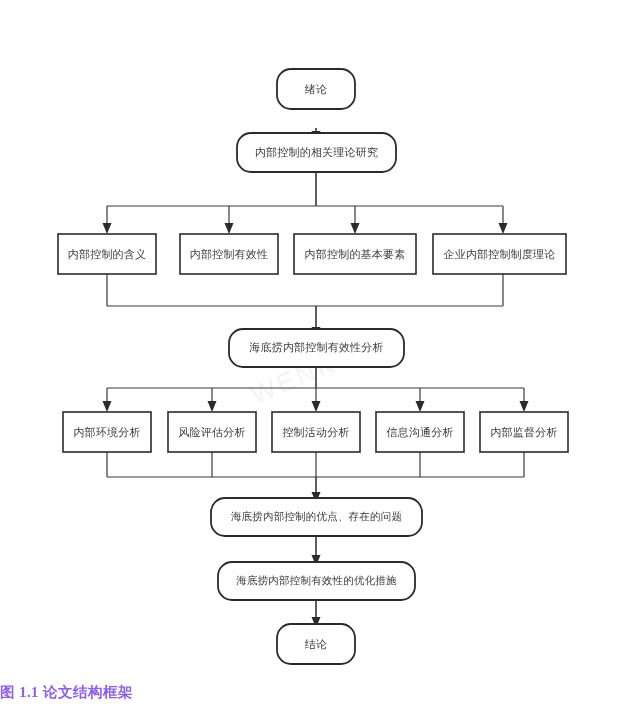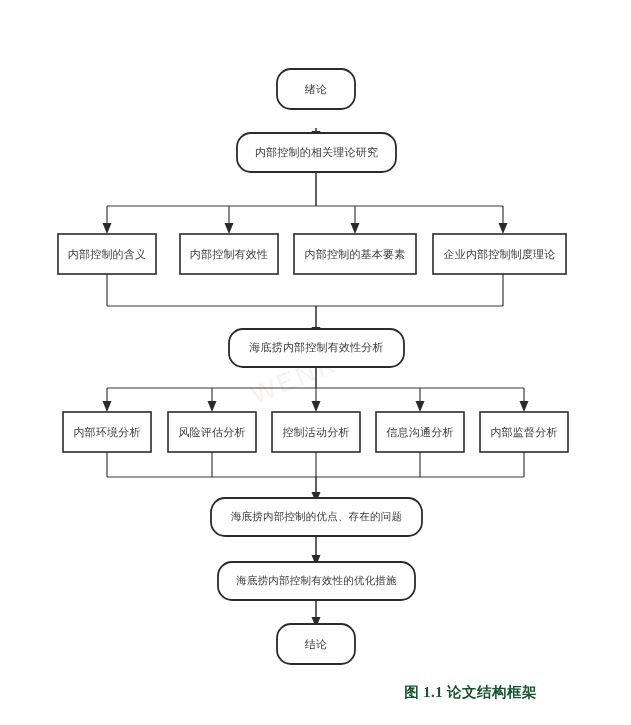--- a/index.html
+++ b/index.html
@@ -60,25 +60,25 @@
   }
   .arrow-head {
     fill: #2b2b2b;
     stroke: none;
   }
   .caption {
     position: absolute;
     left: 0;
     top: 683px;
     width: 537px;
-    text-align: right;
+    text-align: left;
     font-family: "Liberation Serif", "DejaVu Serif", serif;
     font-weight: bold;
     font-size: 14.5px;
-    color: #14532d;
+    color: #8b5cf6;
     letter-spacing: 0.5px;
   }
   .watermark {
     position: absolute;
     left: 255px;
     top: 345px;
     width: 180px;
     height: 80px;
     font-family: "Liberation Sans", "DejaVu Sans", sans-serif;
     font-size: 26px;

